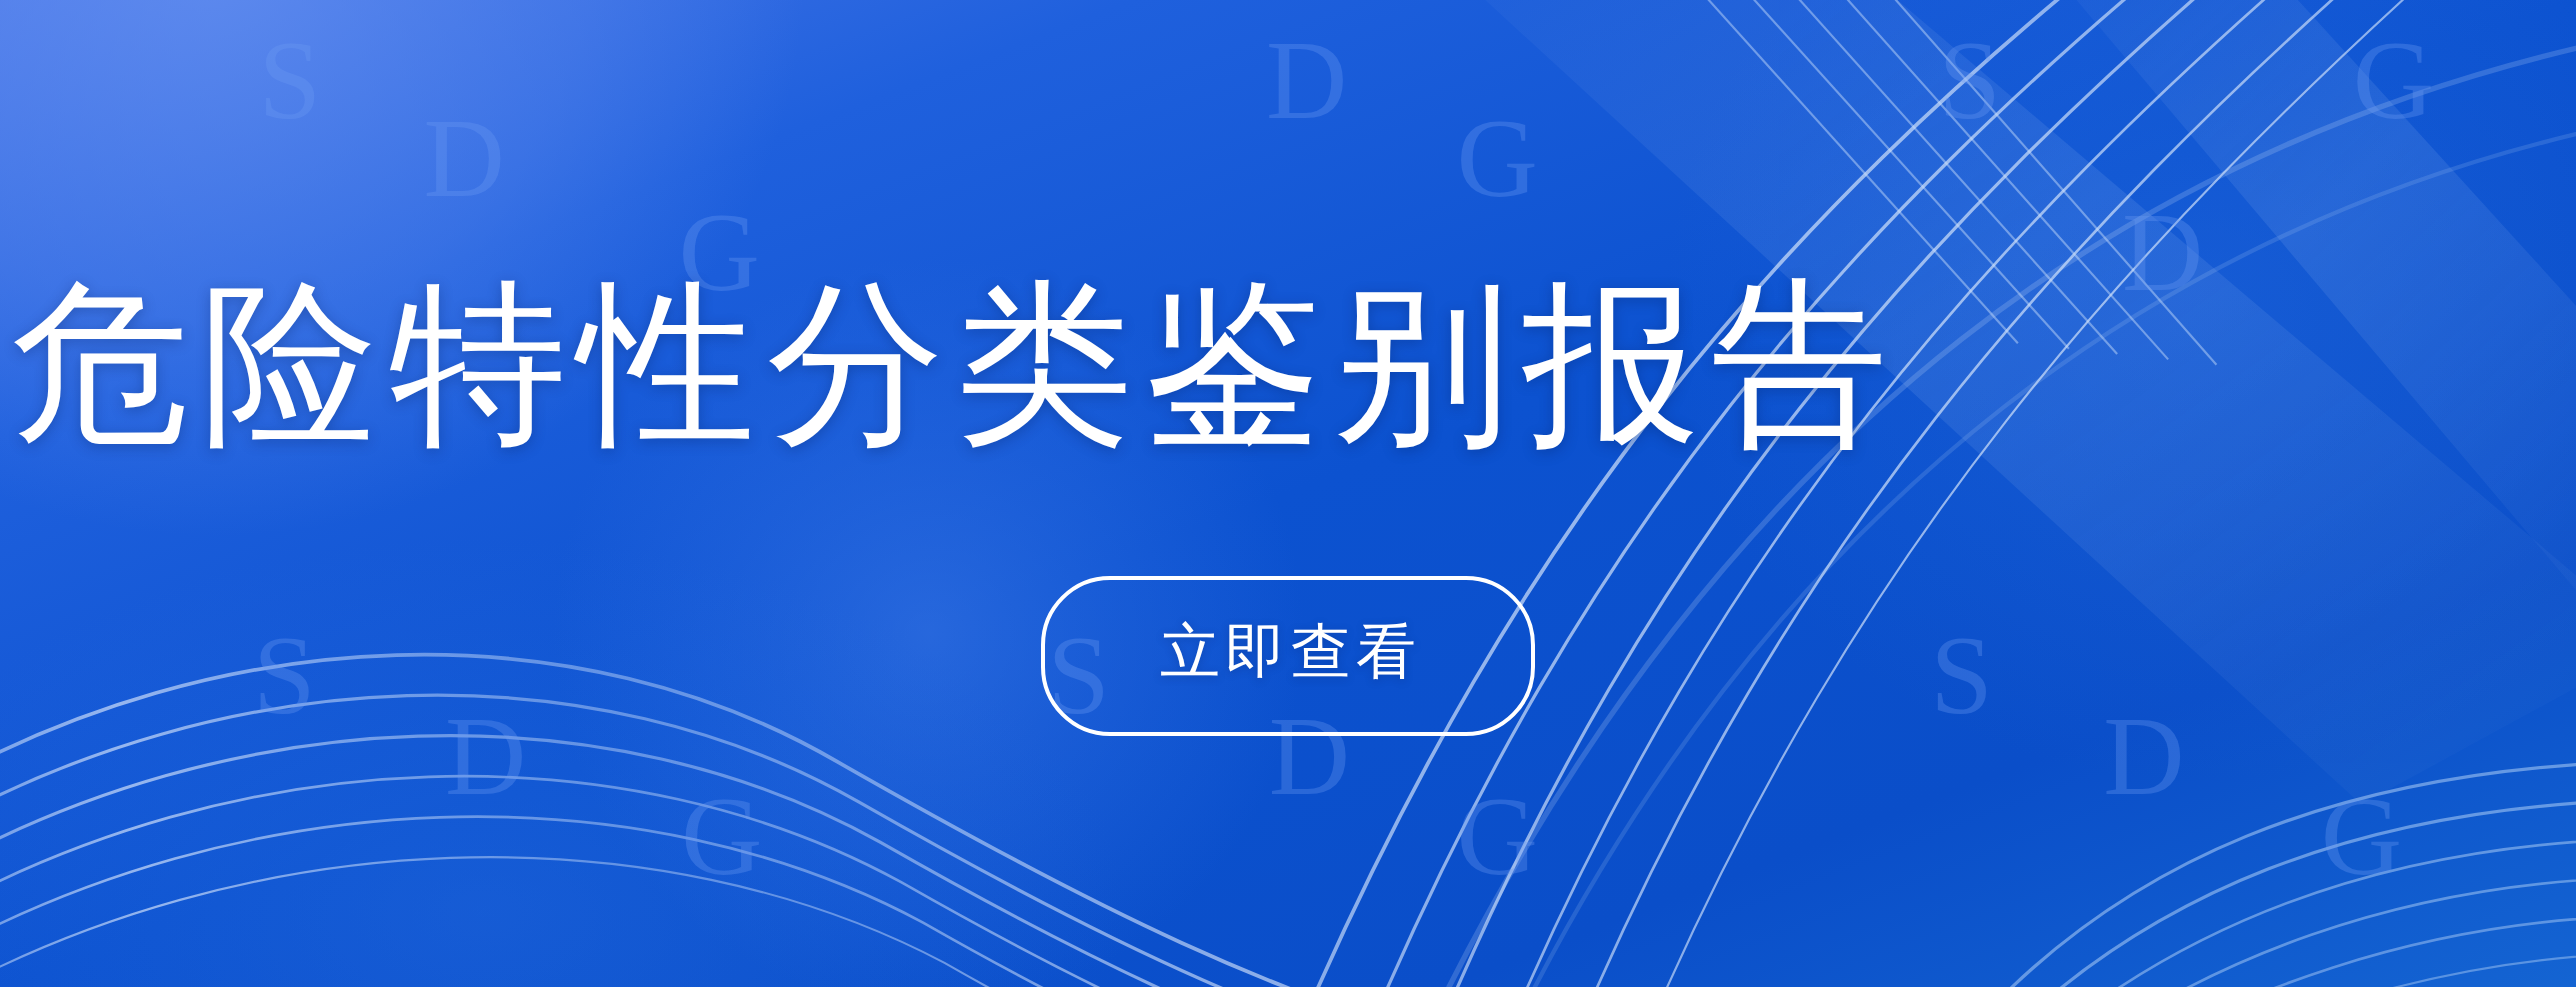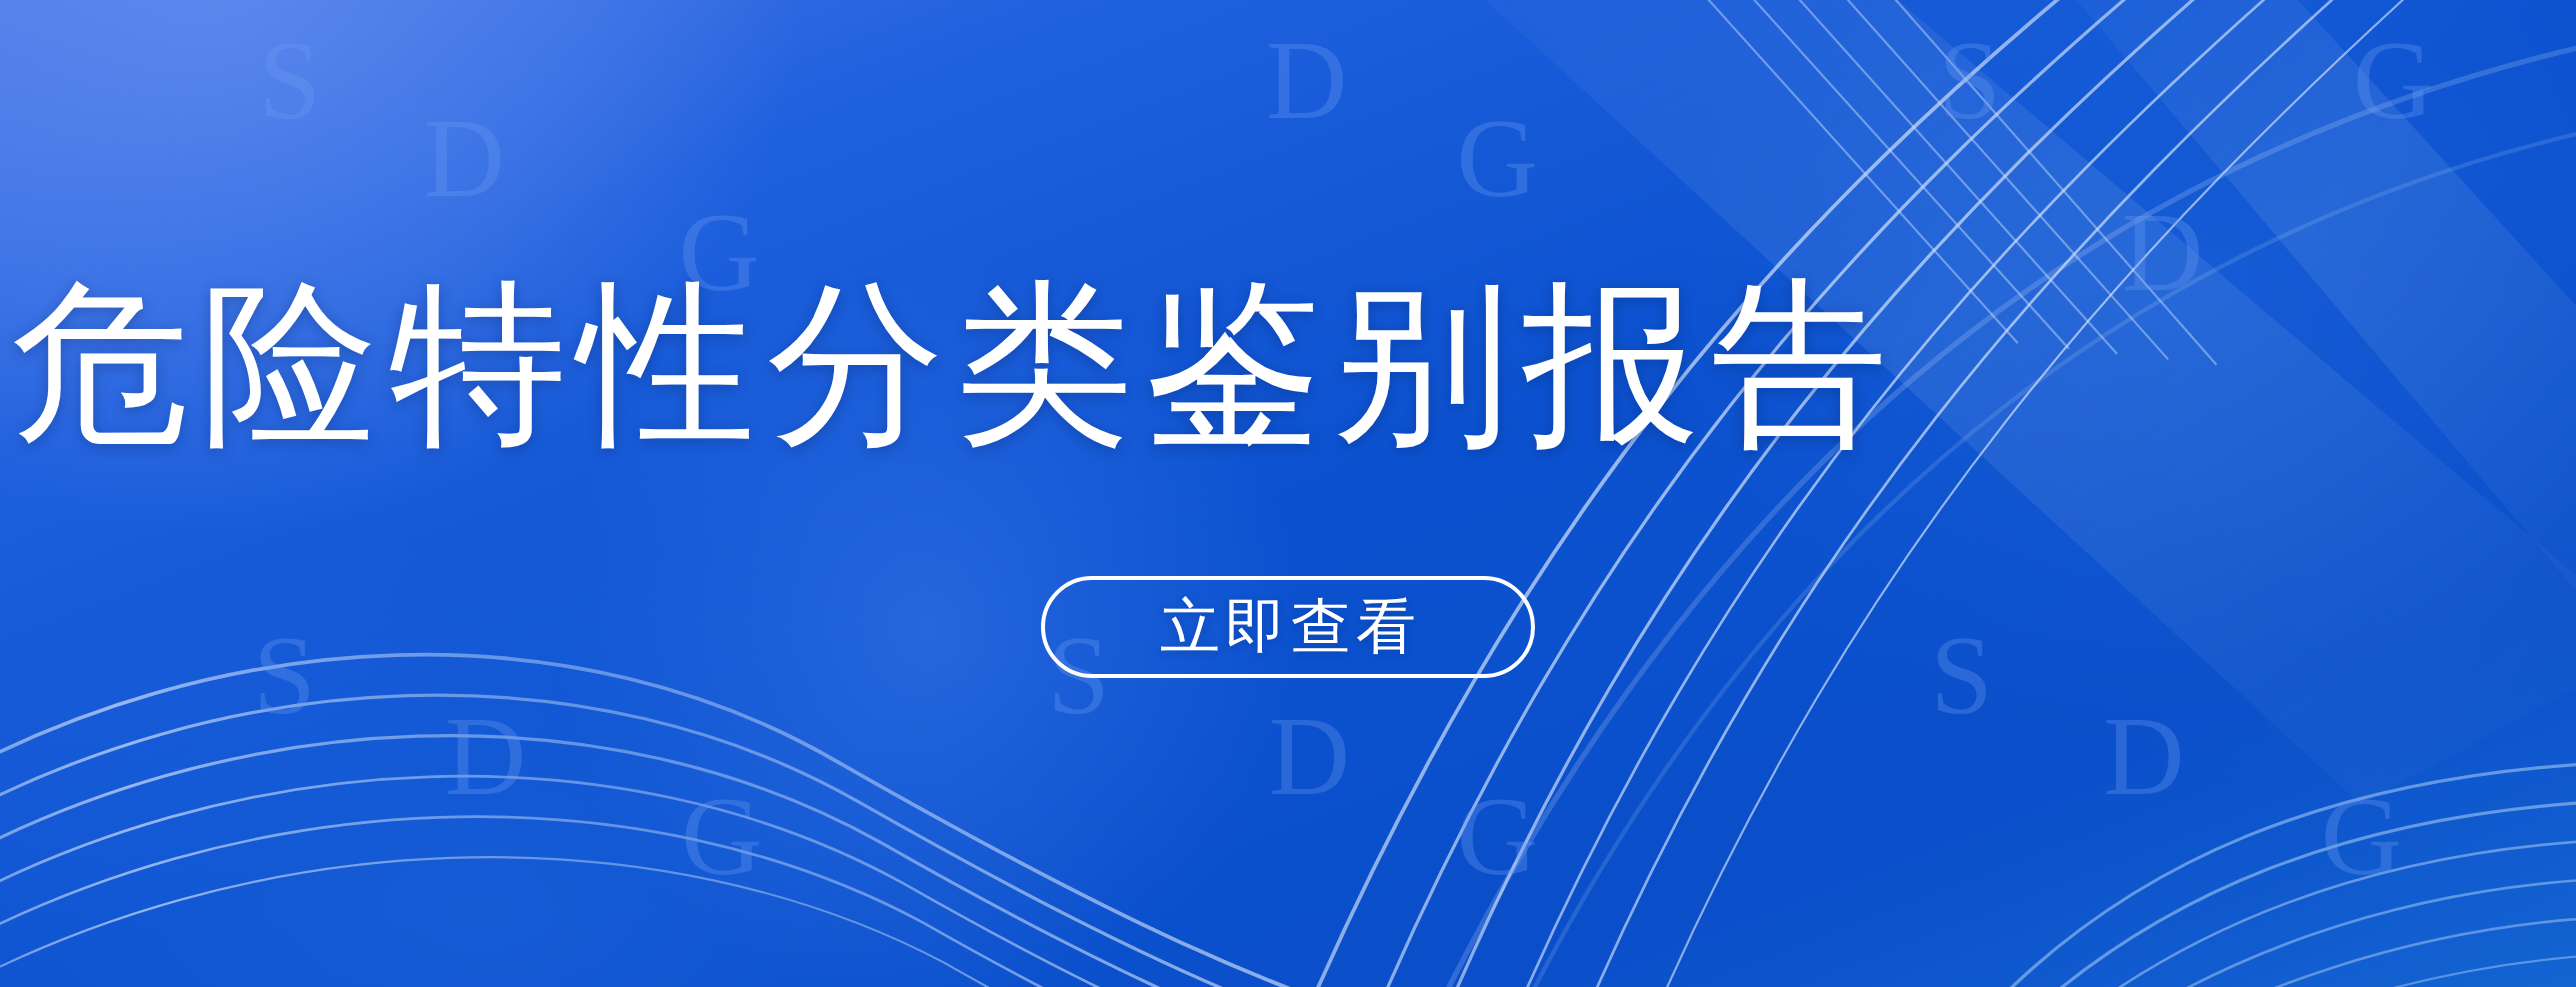--- a/index.html
+++ b/index.html
@@ -46,37 +46,37 @@
     white-space: nowrap;
     text-shadow: 0 3.2px 14px rgba(2, 26, 84, 0.30);
     font-family: "Liberation Sans", "DejaVu Sans", sans-serif;
   }
   #cta-button {
     position: absolute;
     left: 50%;
     transform: translateX(-50%);
     top: 576px;
     width: 494px;
-    height: 102px;
+    height: 160px;
     box-sizing: border-box;
     border: 4.8px solid #ffffff;
     border-radius: 69px;
     background: transparent;
     color: #ffffff;
     font-size: 60px;
     line-height: 1;
     letter-spacing: 5.4px;
     text-indent: 5.4px;
     font-weight: 400;
     cursor: pointer;
     display: flex;
     align-items: center;
     justify-content: center;
     padding: 0;
-    font-family: Liberation Sans, sans-serif;
+    font-family: Liberation Mono, monospace;
     text-shadow: 0 2.1px 8.6px rgba(2, 26, 84, 0.25);
   }
 </style>
 </head>
 <body>
 
 <div id="banner">
 
   <svg id="bg-svg" viewBox="0 0 4800 1840" preserveAspectRatio="none" xmlns="http://www.w3.org/2000/svg">
     <defs>

